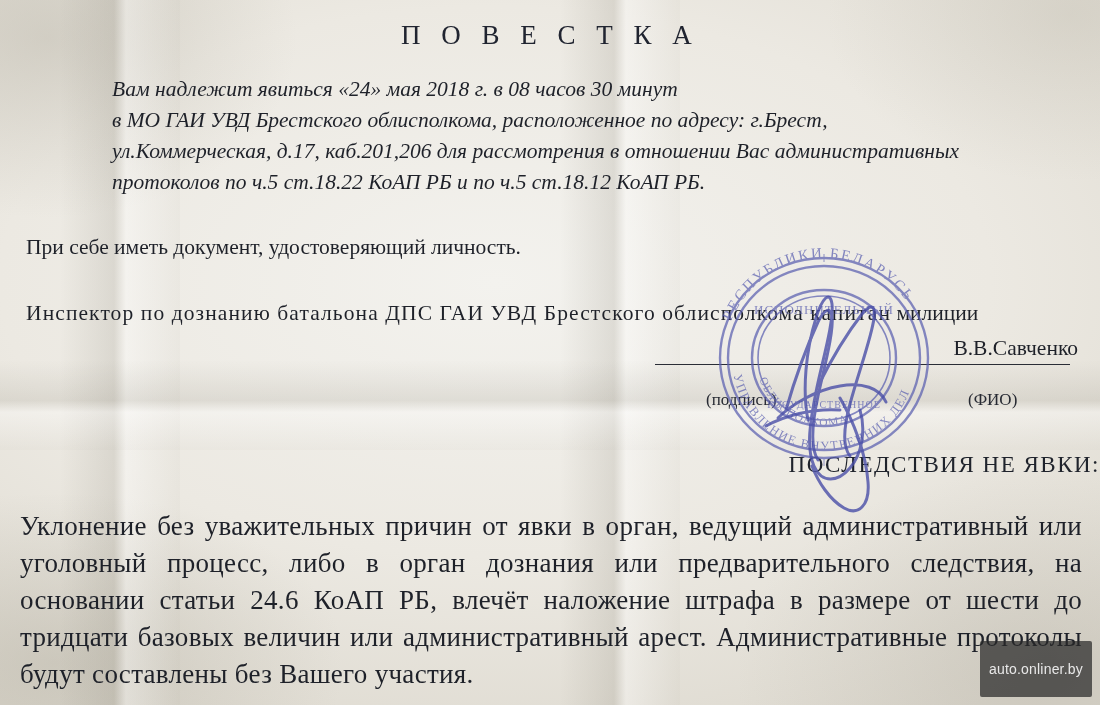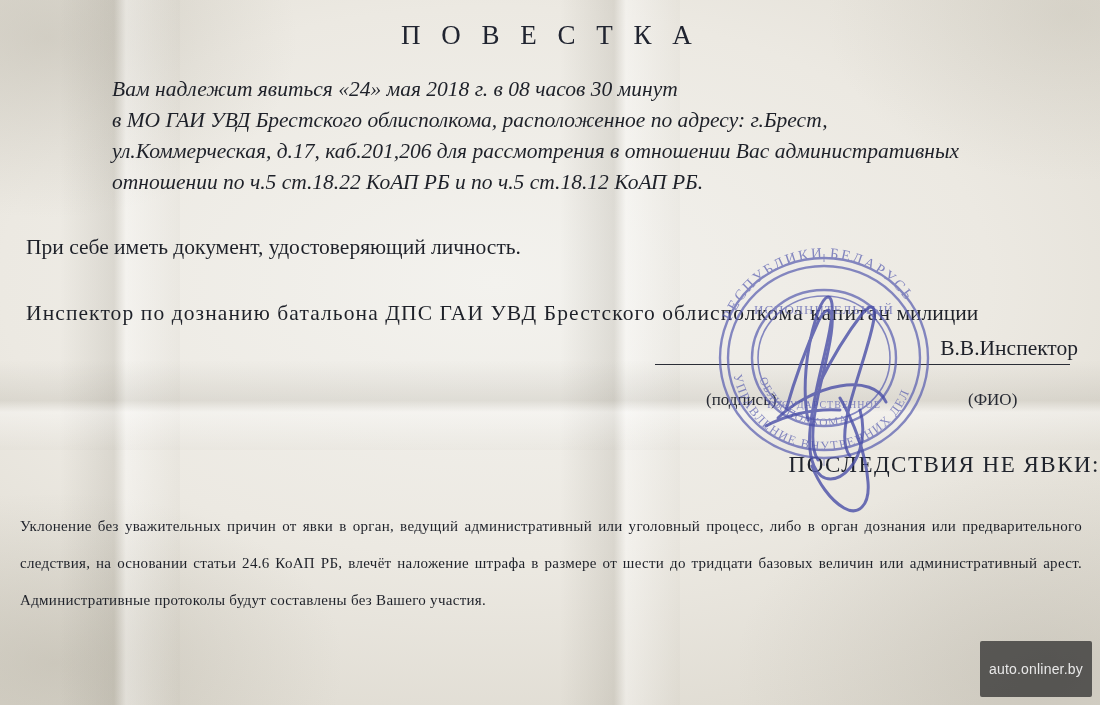--- a/index.html
+++ b/index.html
@@ -115,21 +115,21 @@
     font-size: 23px;
     letter-spacing: 1.5px;
     color: #1f232c;
   }
 
   .p4 {
     top: 508px;
     left: 20px;
     width: 1062px;
     text-align: justify;
-    font-size: 15px;
+    font-size: 27px;
     line-height: 37px;
     letter-spacing: 0.3px;
   }
   .p4 .line1 { text-indent: 78px; }
 
   
   .stamp {
     position: absolute;
     left: 700px;
     top: 244px;
@@ -179,31 +179,31 @@
   <div class="fold fold-h" style="top:360px;"></div>
 
   <div class="doc">
 
     <div class="title">П О В Е С Т К А</div>
 
     <div class="para p1">
       <span class="l line1">Вам надлежит явиться «24» мая 2018 г. в 08 часов 30 минут</span>
       <span class="l">в МО ГАИ УВД Брестского облисполкома, расположенное по адресу: г.Брест,</span>
       <span class="l">ул.Коммерческая, д.17, каб.201,206 для рассмотрения в отношении Вас административных</span>
-      <span class="l">отношении по ч.5 ст.18.22 КоАП РБ и по ч.5 ст.18.12 КоАП РБ.</span>
+      <span class="l">протоколов по ч.5 ст.18.22 КоАП РБ и по ч.5 ст.18.12 КоАП РБ.</span>
     </div>
 
     <div class="para p2">При себе иметь документ, удостоверяющий личность.</div>
 
     <div class="para p3">
       <span class="l wide">Инспектор по дознанию батальона ДПС ГАИ УВД Брестского облисполкома капитан</span>
       <span class="l">милиции</span>
     </div>
 
-    <div class="sign-name">В.В.Инспектор</div>
+    <div class="sign-name">В.В.Савченко</div>
     <div class="sign-line"></div>
     <div class="sign-caption cap-podpis">(подпись)</div>
     <div class="sign-caption cap-fio">(ФИО)</div>
 
     <div class="subtitle">ПОСЛЕДСТВИЯ НЕ ЯВКИ:</div>
 
     <div class="para p4">
       <span class="l line1">Уклонение без уважительных причин от явки в орган, ведущий административный</span>
       <span class="l">или уголовный процесс, либо в орган дознания или предварительного следствия, на</span>
       <span class="l">основании статьи 24.6 КоАП РБ, влечёт наложение штрафа в размере от шести до</span>

